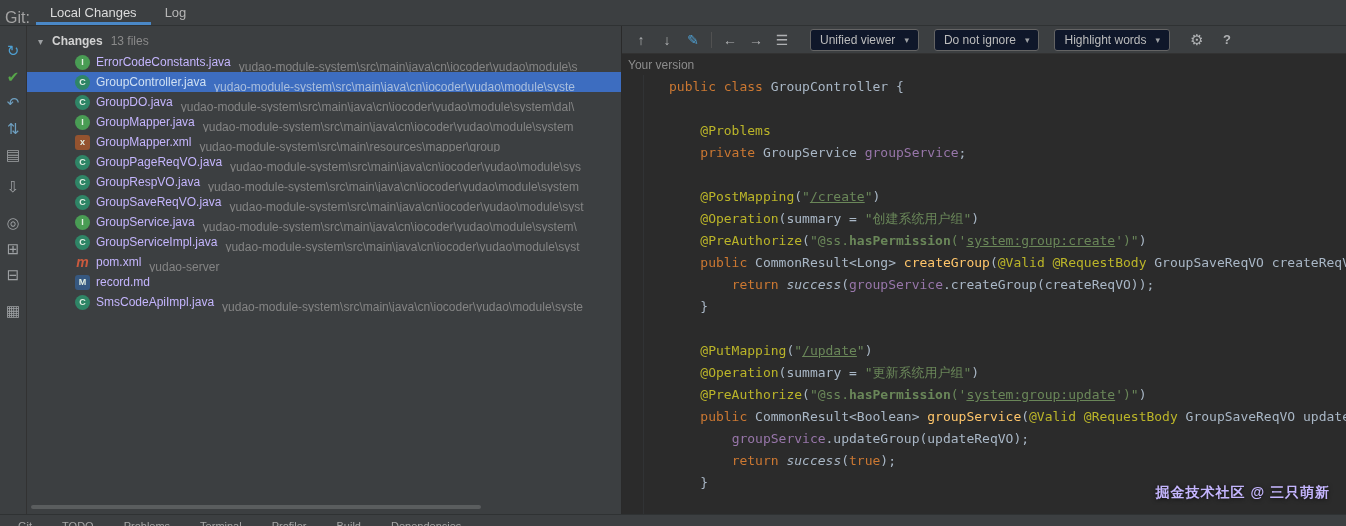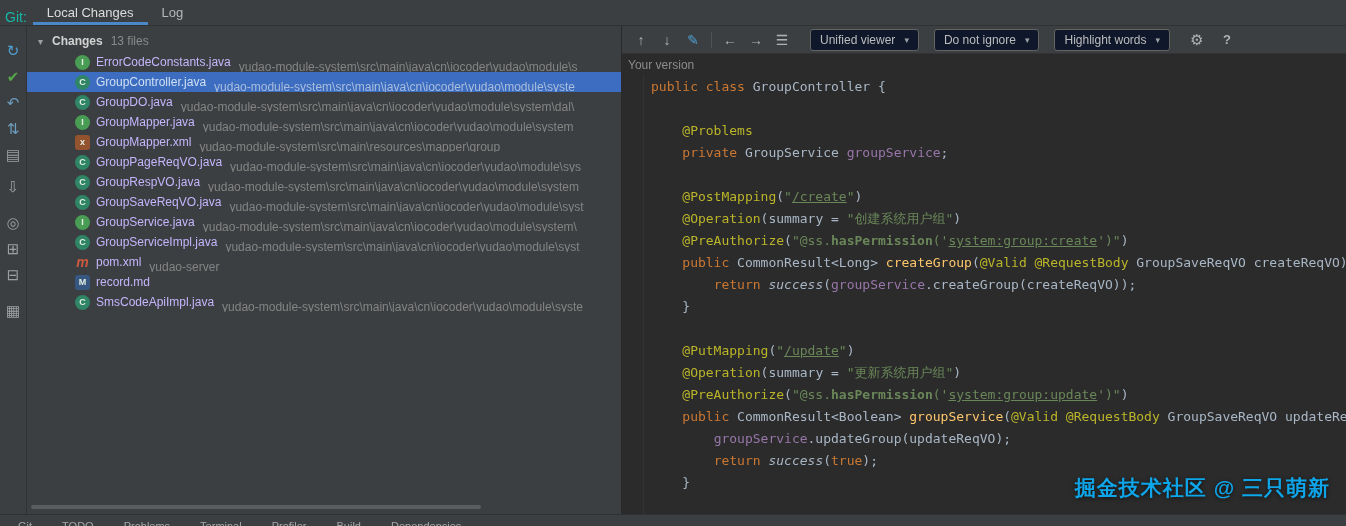--- a/index.html
+++ b/index.html
@@ -2,21 +2,21 @@
 <html><head>
 <meta charset="utf-8">
 <style>
   * { margin:0; padding:0; box-sizing:border-box; }
   html,body { width:1346px; height:526px; overflow:hidden; background:#3c3f41;
               font-family:"Liberation Sans","DejaVu Sans",sans-serif; }
   .app { position:relative; width:1346px; height:526px; display:flex; flex-direction:column; }
 
   
   .tabbar { height:26px; flex:none; display:flex; align-items:stretch; background:#3c3f41; border-bottom:1px solid #2f3233; }
-  .git-label { color:#14b8a6; font-size:14px; padding:9px 6px 0 5px; }
+  .git-label { color:#a3a3a3; font-size:16px; padding:9px 6px 0 5px; }
   .tab { display:flex; align-items:center; padding:0 14px; font-size:13px; color:#b6b6b6; position:relative; cursor:default; }
   .tab.active { color:#dcdcdc; }
   .tab.active::after { content:""; position:absolute; left:0; right:0; bottom:0; height:3px; background:#4a88c7; }
 
   .main { flex:1; display:flex; min-height:0; }
 
   
   .rail { width:27px; flex:none; background:#3c3f41; border-right:1px solid #323232;
           display:flex; flex-direction:column; align-items:center; padding-top:12px; }
   .rail-icon { width:22px; height:26px; line-height:26px; text-align:center; font-size:15px; cursor:default; }
@@ -51,31 +51,31 @@
   .tb-sep { width:1px; height:16px; background:#515151; margin:0 5px; flex:none; }
   .dd { height:22px; display:flex; align-items:center; border:1px solid #646464; border-radius:3px;
         padding:0 9px; margin-left:15px; font-size:12px; color:#bcbcbc; background:#0f172a; flex:none; }
   .dd .arrow { margin-left:9px; font-size:9px; color:#9da0a3; }
   .gear { margin-left:14px; font-size:15px; }
   .help { margin-left:4px; font-size:13px; font-weight:bold; }
   .version-label { height:21px; line-height:22px; padding-left:6px; font-size:12px; color:#8c8c8c; flex:none; }
   .code { flex:1; position:relative; padding:1px 0 0 29px; overflow:hidden;
           font-family:"DejaVu Sans Mono","Liberation Mono",monospace; font-size:13px; }
   .code::before { content:""; position:absolute; left:21px; top:0; bottom:0; width:1px; background:#313335; }
-  .cl { height:22px; line-height:22px; white-space:pre; }
+  .cl { height:22px; line-height:22px; white-space:pre;margin-left:18px; }
   .c-pl  { color:#a9b7c6; }
   .c-kw  { color:#cc7832; }
   .c-ann { color:#bbb529; }
   .c-str { color:#6a8759; }
   .c-link{ color:#6a8759; text-decoration:underline; }
   .c-strb{ color:#6a8759; font-weight:bold; }
   .c-meth{ color:#ffc66b; }
   .c-stat{ color:#a9b7c6; font-style:italic; }
   .c-fld { color:#9876aa; }
-  .watermark { position:absolute; right:16px; bottom:12px; color:#0ea5e9; font-size:21px; font-weight:600;
+  .watermark { position:absolute; right:16px; bottom:12px; color:#c4b5fd; font-size:14px; font-weight:600;
                letter-spacing:1px; text-shadow:0 1px 4px rgba(0,0,0,.65); }
 
   
   .bottombar { height:12px; flex:none; background:#3c3f41; border-top:1px solid #2f3233;
                display:flex; padding-left:18px; overflow:hidden; }
   .bb-item { font-size:11px; color:#a7a7a7; margin-right:30px; padding-top:5px; white-space:nowrap; }
 </style>
 </head>
 <body>
 

